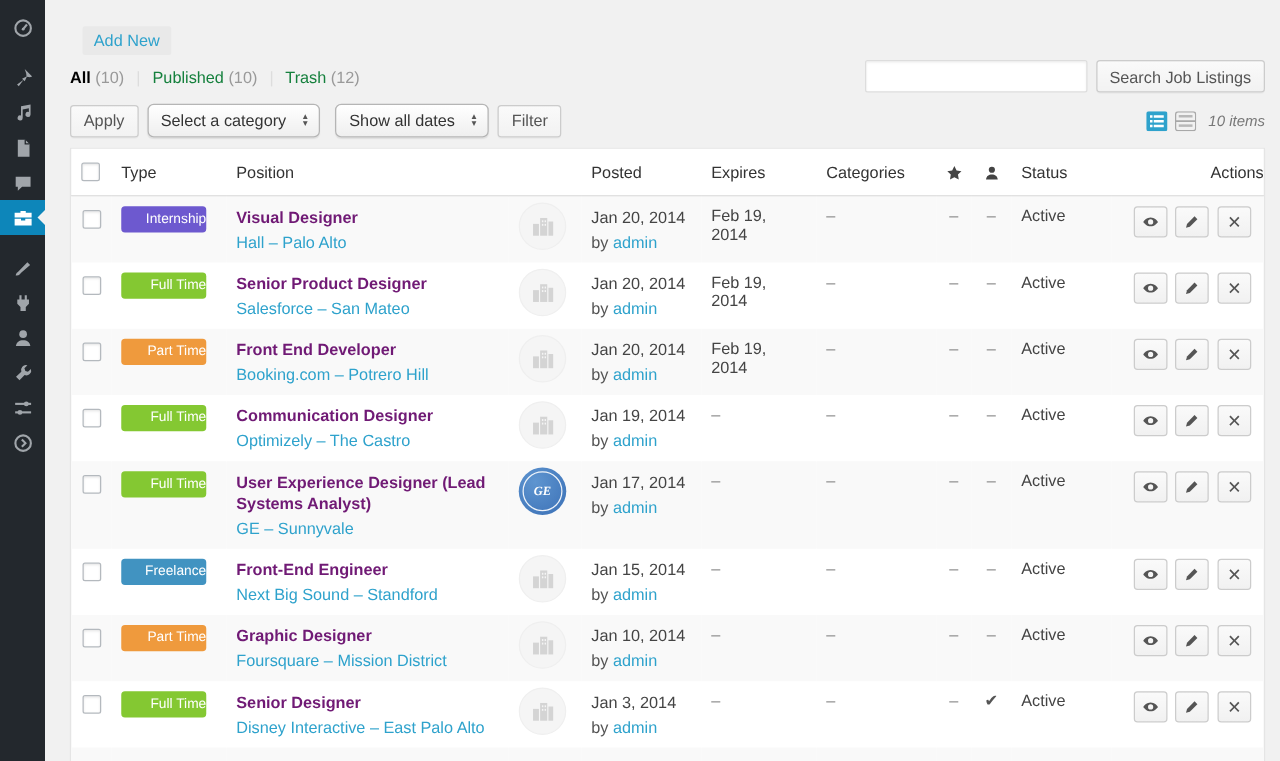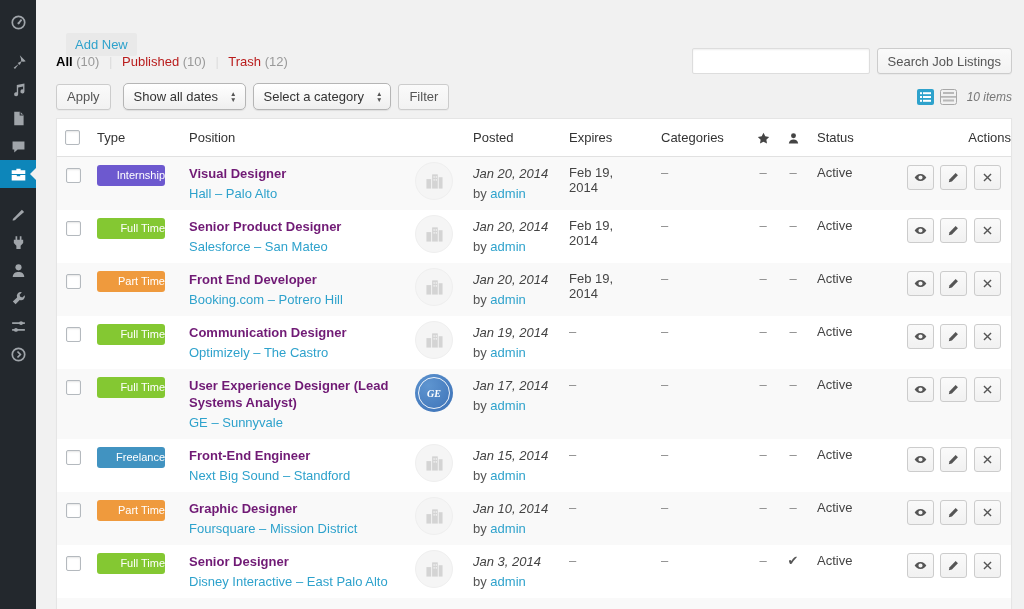--- a/index.html
+++ b/index.html
@@ -18,26 +18,26 @@
   
   #content { margin-left:36px; padding:0 12px 0 20px; position:relative; }
 
   #screen-options-tab { position:absolute; top:0; right:12px; background:#f7f7f7; border:1px solid #ddd; border-top:none;
     border-radius:0 0 3px 3px; padding:6px 12px; color:#777; font-size:13px; cursor:pointer; }
   #screen-options-tab::after { content:"▾"; color:#aaa; margin-left:8px; font-size:11px; }
 
   .title-row { padding-top:14px; display:flex; align-items:center; }
   h1 { font-size:23px; font-weight:400; color:#444; line-height:29px; }
   .add-new { margin-left:10px; background:#e9e9e9; color:#2ea2cc; font-size:13px; padding:4px 9px; border-radius:2px;
-    text-decoration:none; cursor:pointer; position:relative; top:19px; }
+    text-decoration:none; cursor:pointer; position:relative; top:7px; }
 
   .views-row { margin-top:11px; display:flex; justify-content:space-between; align-items:center; }
   .views { font-size:13px; color:#999; }
   .views .cur { color:#000; font-weight:700; }
-  .views a { color:#b91c1c; text-decoration:none; cursor:pointer; }
+  .views a { color:#15803d; text-decoration:none; cursor:pointer; }
   .views .count { color:#999; }
   .views .sep { color:#ddd; margin:0 6px; }
   .search-box { display:flex; align-items:center; }
   .search-box input { width:178px; height:26px; border:1px solid #ddd; background:#fff; border-radius:2px;
     box-shadow:inset 0 1px 2px rgba(0,0,0,.07); padding:0 6px; font-size:13px; font-family:inherit; }
   .wpbtn { margin-left:7px; height:26px; background:linear-gradient(#fafafa,#f2f2f2); border:1px solid #ccc; border-radius:3px;
     color:#555; font-size:13px; font-family:inherit; padding:0 10px; cursor:pointer; box-shadow:0 1px 0 rgba(0,0,0,.03); }
 
   .tablenav { margin-top:9px; display:flex; justify-content:space-between; align-items:center; }
   .tablenav-left { display:flex; align-items:center; gap:7px; }
@@ -66,21 +66,21 @@
   .badge { display:inline-block; width:68px; text-align:right; padding:5px 0; font-size:11px; line-height:1; color:#fff;
     border-radius:3px; cursor:pointer; }
   .row-title { display:block; font-weight:700; color:#701a75; text-decoration:none; line-height:17px; margin-bottom:3px; cursor:pointer; }
   .row-company { display:block; color:#2ea2cc; text-decoration:none; line-height:17px; cursor:pointer; }
   .logo-cell { padding-top:5px; }
   .logo { width:38px; height:38px; border-radius:50%; display:flex; align-items:center; justify-content:center; }
   .logo-building { background:#f5f5f5; border:1px solid #efefef; }
   .logo-ge { background:radial-gradient(circle at 35% 30%, #5e95d0, #3a6fb5); position:relative; }
   .logo-ge::before { content:""; position:absolute; inset:3px; border:1.5px solid rgba(255,255,255,.9); border-radius:50%; }
   .ge-text { font-family:"Liberation Serif", serif; font-style:italic; font-weight:700; font-size:10px; color:#fff; position:relative; }
-  .date-line { display:block; line-height:17px; margin-bottom:3px;font-style:italic; }
+  .date-line { display:block; line-height:17px; margin-bottom:3px; }
   .byline { display:block; line-height:17px; color:#555; }
   .byline a { color:#2ea2cc; text-decoration:none; cursor:pointer; }
   .muted { color:#888; }
   .check { color:#555; }
   .actions-cell { text-align:right; padding-right:10px; white-space:nowrap; }
   .action-btn { display:inline-flex; align-items:center; justify-content:center; width:27px; height:25px; margin-left:3px;
     background:linear-gradient(#fafafa,#f1f1f1); border:1px solid #ccc; border-radius:3px; cursor:pointer; color:#555; }
   .action-btn svg { width:13px; height:13px; }
   th.icon-th svg { width:13px; height:13px; display:inline-block; vertical-align:middle; color:#444; }
 </style>
@@ -203,26 +203,26 @@
     </div>
     <div class="search-box">
       <input type="text" value="" style="">
       <button class="wpbtn">Search Job Listings</button>
     </div>
   </div>
 
   <div class="tablenav">
     <div class="tablenav-left">
       <button class="wpbtn" style="margin-left:0">Apply</button>
+      <span class="fake-select">
+          <span>Select a category</span>
+          <span class="updown"></span>
+        </span>
       <span class="fake-select" style="margin-left:5px">
           <span>Show all dates</span>
-          <span class="updown"></span>
-        </span>
-      <span class="fake-select">
-          <span>Select a category</span>
           <span class="updown"></span>
         </span>
       <button class="wpbtn" style="margin-left:0">Filter</button>
     </div>
     <div class="tablenav-right">
       <span class="view-toggle">
         <svg viewBox="0 0 17 16">
             <rect width="17" height="16" rx="2" fill="#2ea2cc"></rect>
             <g fill="#fff">
               <rect x="3" y="3.2" width="2" height="2"></rect>

